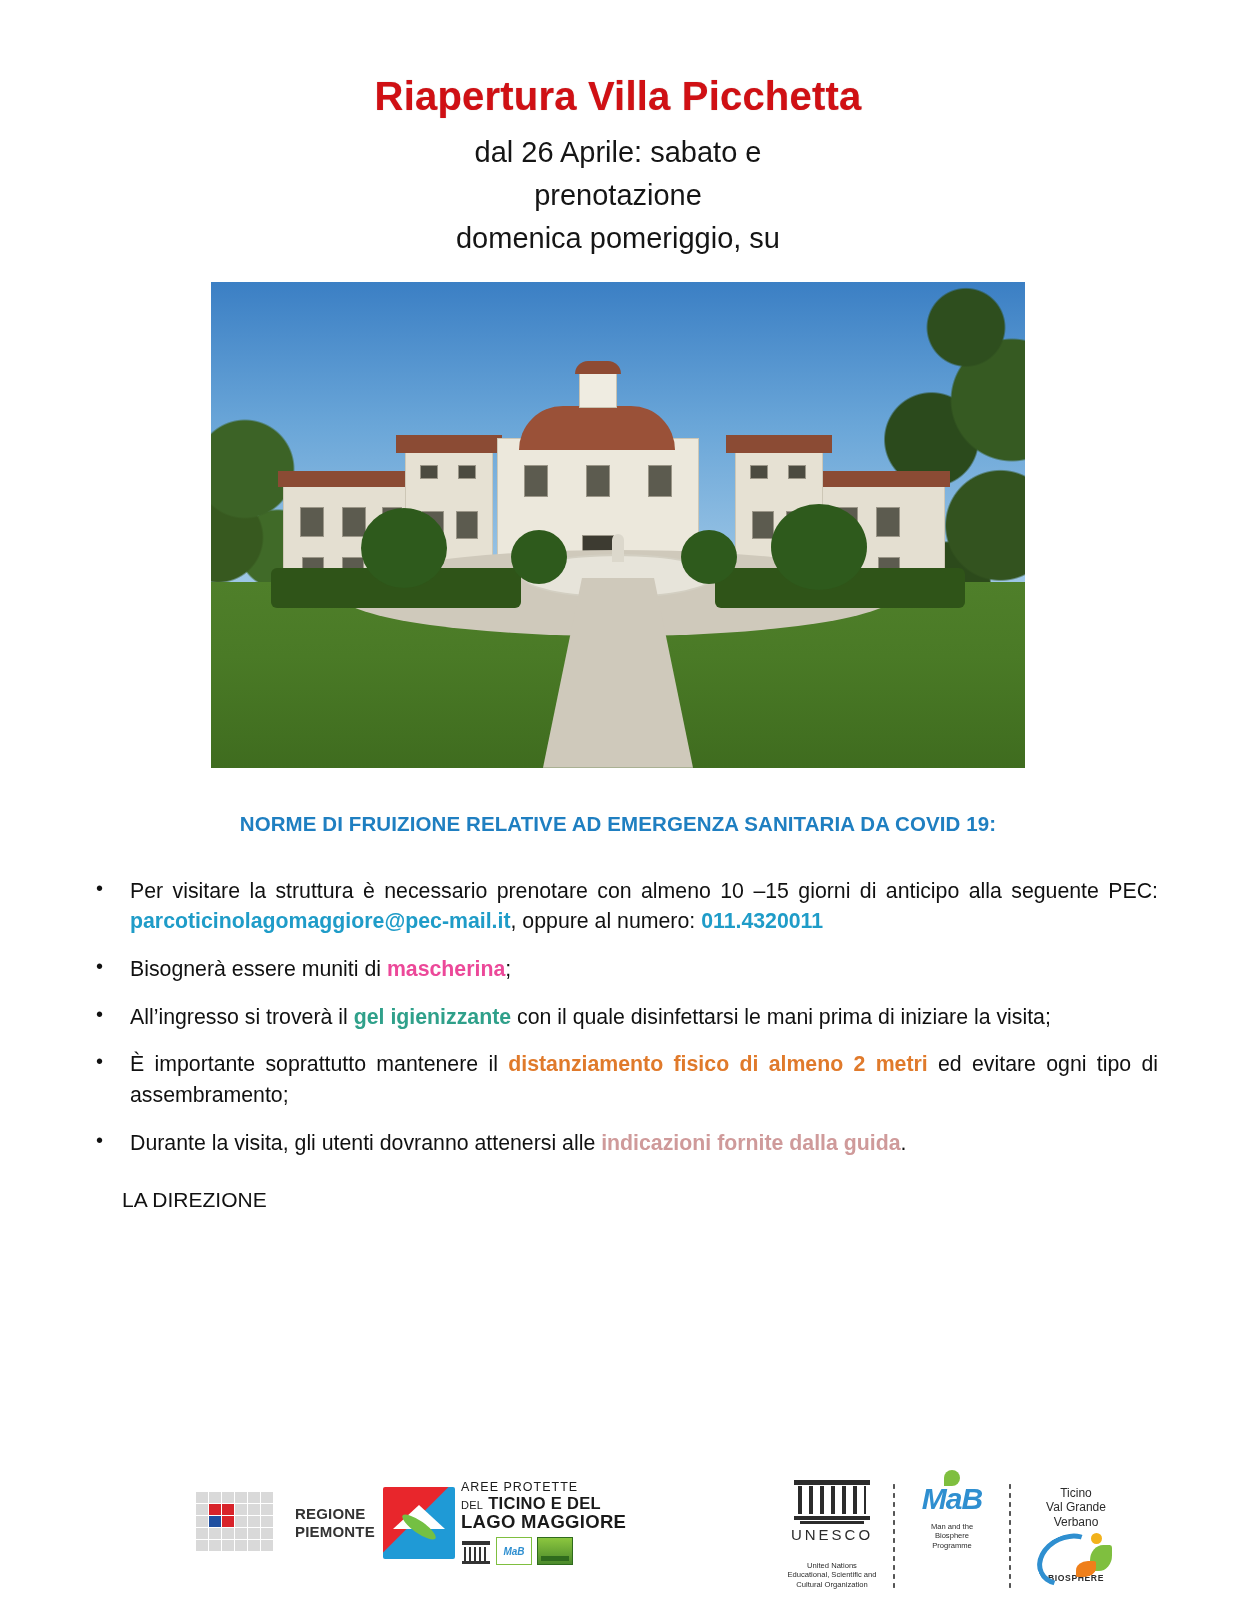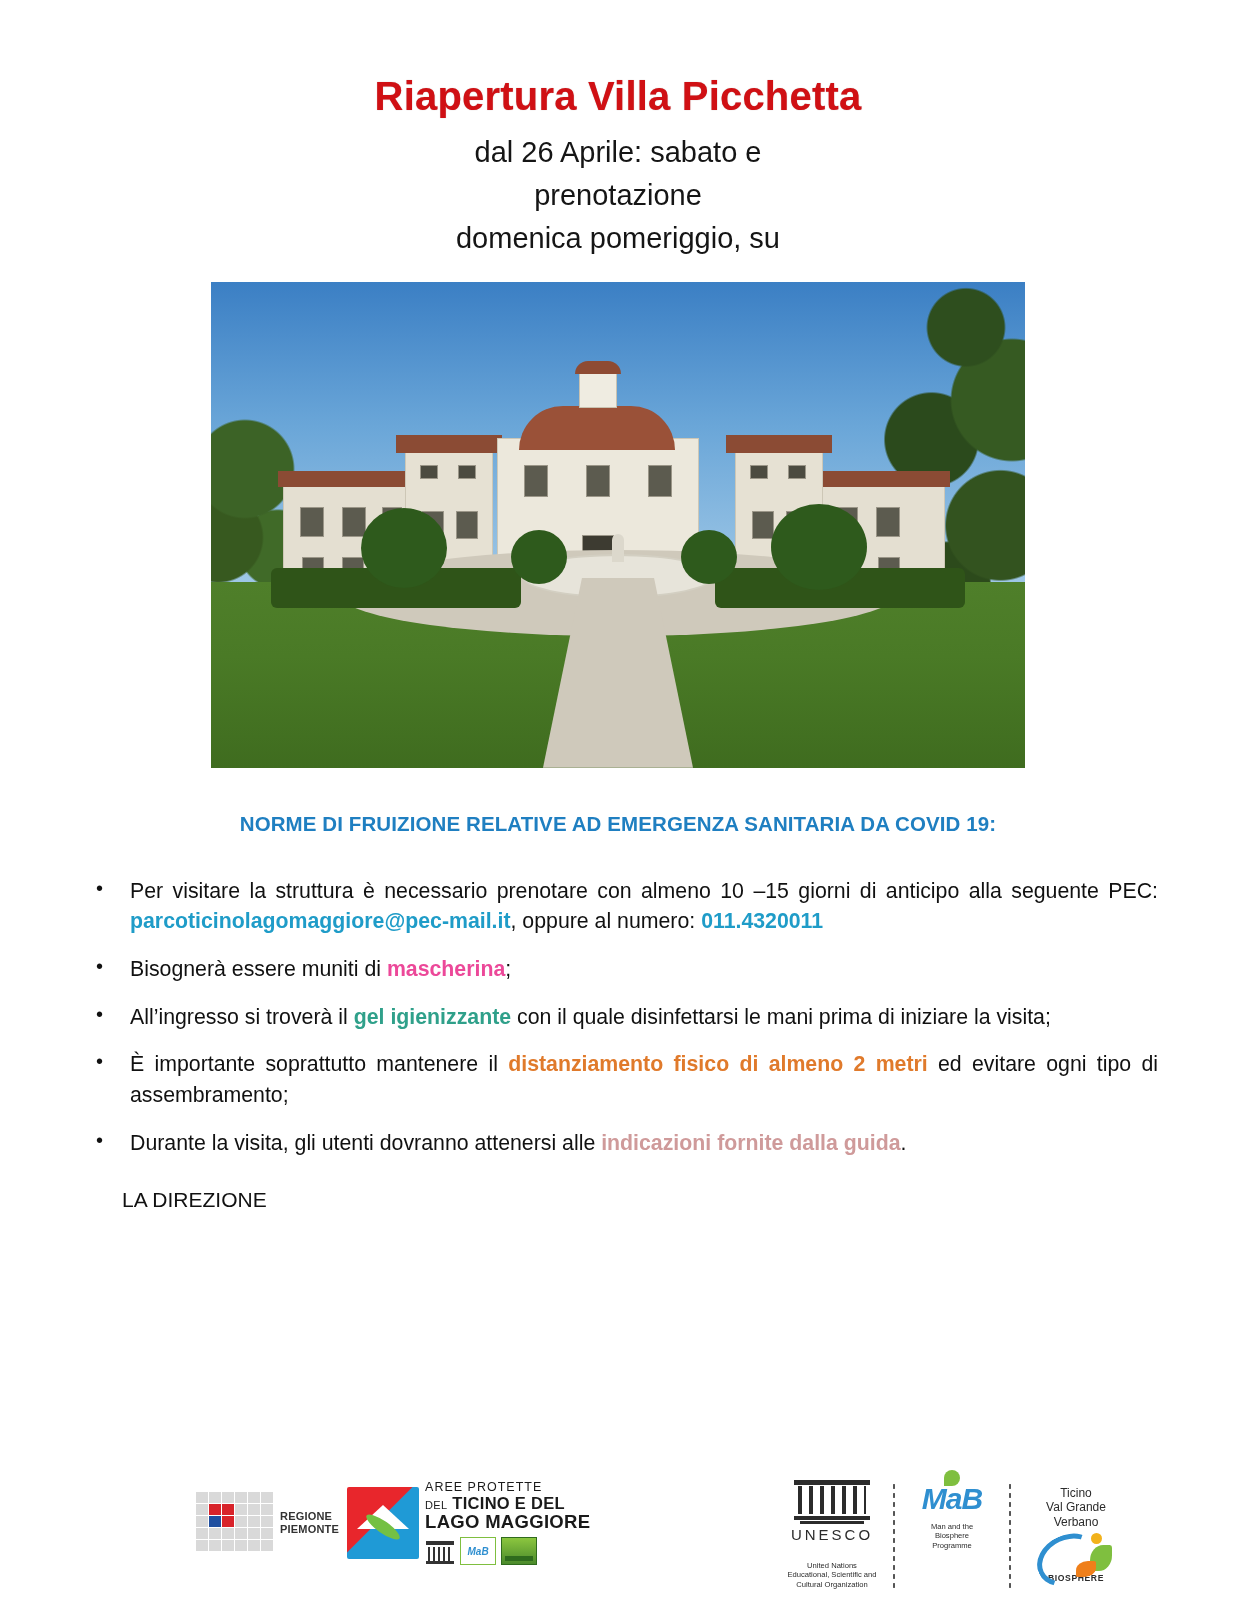--- a/index.html
+++ b/index.html
@@ -271,25 +271,26 @@
     width: 78px; height: 62px;
     display: grid;
     grid-template-columns: repeat(6, 12px);
     grid-template-rows: repeat(5, 11px);
     gap: 1px;
   }
   .regione .grid span { background: #d9d9d9; display: block; }
   .regione .grid span.red { background: #d8232a; }
   .regione .grid span.blue { background: #1f4fa0; }
   .regione .txt {
-    font-size: 11px;
+    font-size: 15px;
     line-height: 1.18;
     font-weight: bold;
     color: #333;
     letter-spacing: 0.2px;
+    margin-left: 15px;
   }
   .aree {
     display: flex;
     align-items: center;
     gap: 6px;
   }
   .aree .mark {
     width: 72px; height: 72px;
     background: linear-gradient(135deg,#e8262c 0%, #e8262c 45%, #1f9ad6 46%, #1f9ad6 100%);
     position: relative;

